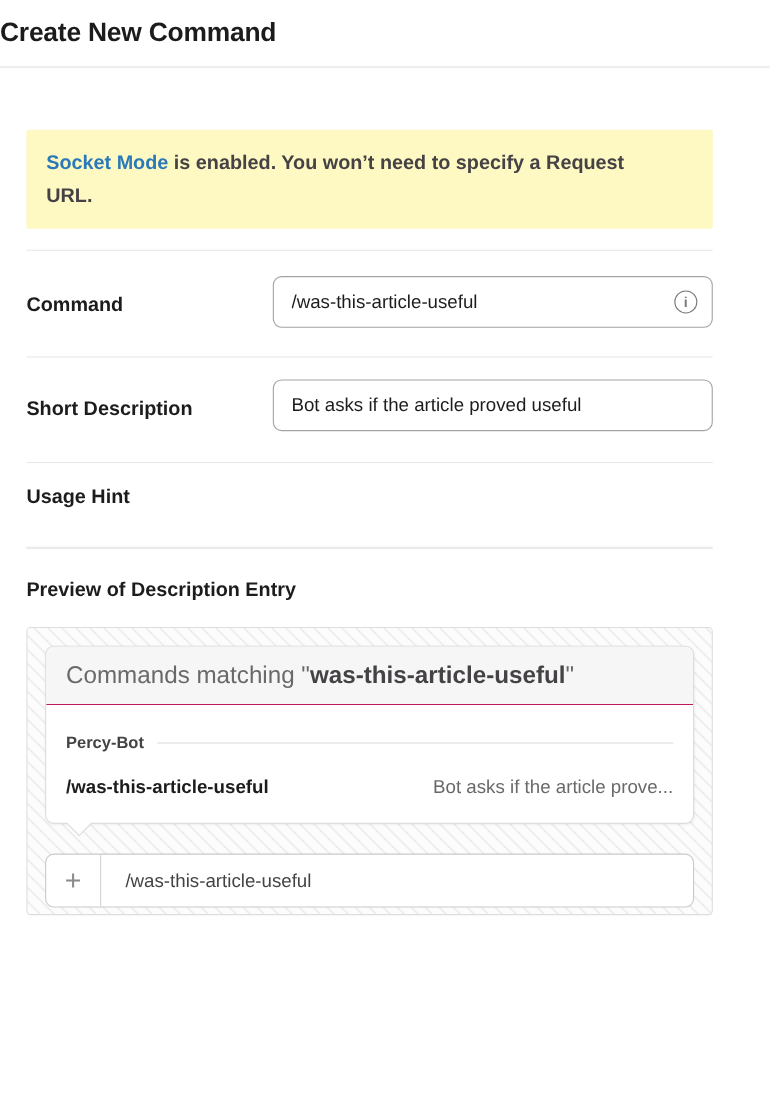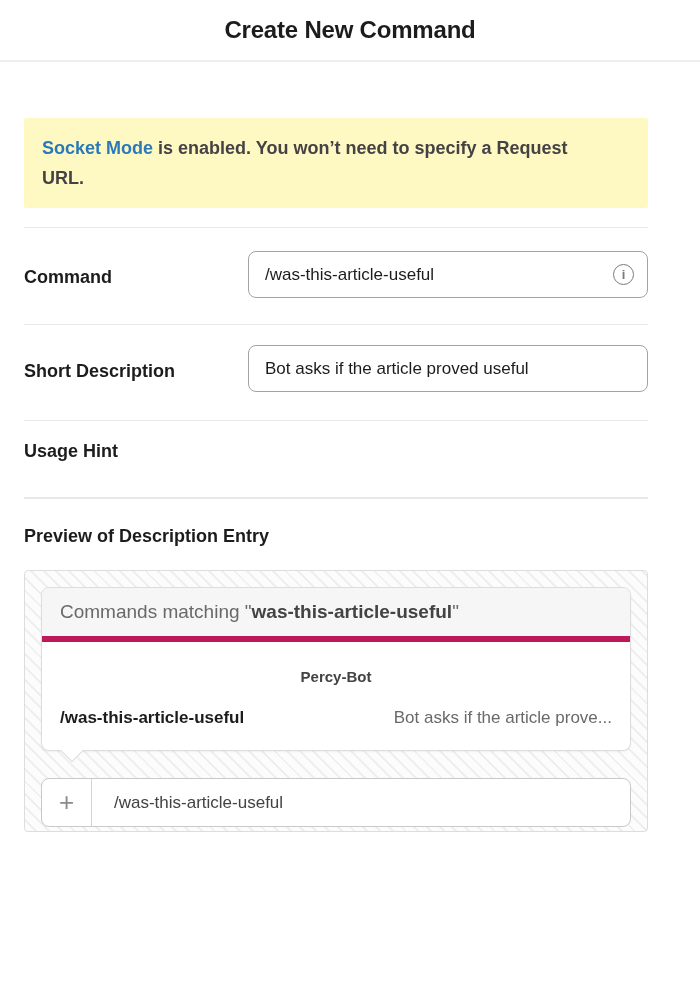--- a/index.html
+++ b/index.html
@@ -1,20 +1,20 @@
 <!DOCTYPE html>
 <html><head>
 <meta charset="utf-8">
 <style>
   * { margin: 0; padding: 0; box-sizing: border-box; }
   html, body { background: #fff; font-family: "Liberation Sans", "DejaVu Sans", sans-serif; color: #1d1c1d; }
   body { width: 700px; height: 994px; overflow: hidden; }
 
   
-  .titlebar { width: 700px; height: 62px; border-bottom: 2px solid #eeeeee; display: flex; align-items: center; justify-content: center; }
+  .titlebar { width: 700px; height: 62px; border-bottom: 2px solid #eeeeee; display: flex; align-items: center; justify-content: flex-start; }
   .titlebar h1 { font-size: 24px; font-weight: 800; letter-spacing: -0.2px; color: #1d1c1d; }
 
   .content { width: 624px; margin-left: 24px; }
 
   
   .notice { margin-top: 56px; background: #fef9c3; border-radius: 2px; padding: 15px 18px; font-weight: bold; }
   .notice p { font-size: 18px; line-height: 30px; color: #454245; max-width: 540px; }
   .notice a { color: #2a7ab9; text-decoration: none; cursor: pointer; }
 
   .divider { border-top: 1px solid #e8e8e8; }
@@ -52,24 +52,24 @@
   .escaped-line { margin-top: 18px; font-size: 14px; color: #696969; }
   .escaped-line b { color: #454245; font-weight: 700; }
 
   
   .preview-heading { margin-top: 27px; font-size: 18px; font-weight: 700; color: #1d1c1d; }
   .preview-box {
     margin-top: 23px; height: 262px; border: 1px solid #dddddd; border-radius: 4px; padding: 16px;
     background: repeating-linear-gradient(45deg, #fcfcfc 0px, #fcfcfc 7px, #efefef 7px, #efefef 9px);
   }
   .ac-card { position: relative; background: #fff; border: 1px solid #dddddd; border-radius: 8px; box-shadow: 0 1px 2px rgba(0,0,0,0.05); }
-  .ac-header { background: #f6f6f6; border-bottom: 6px solid #be185d; border-radius: 8px 8px 0 0; padding: 13px 18px; font-size: 19px; color: #696969; }
+  .ac-header { background: #f6f6f6; border-bottom: 1px solid #be185d; border-radius: 8px 8px 0 0; padding: 13px 18px; font-size: 22px; color: #696969; }
   .ac-header b { color: #454245; font-weight: 700; }
   .ac-body { padding: 26px 18px 22px; }
-  .bot-row { display: flex; align-items: center; flex-direction: column; }
+  .bot-row { display: flex; align-items: center; }
   .bot-name { font-size: 15px; font-weight: 600; color: #454245; white-space: nowrap; }
   .bot-rule { flex: 1; border-top: 1px solid #dcdcdc; margin-left: 12px; }
   .cmd-row { display: flex; align-items: baseline; justify-content: space-between; margin-top: 22px; }
   .cmd-name { font-size: 17px; font-weight: 700; color: #1d1c1d; }
   .cmd-desc { font-size: 17px; color: #696969; }
   .ac-tail {
     position: absolute; left: 22px; bottom: -9px; width: 16px; height: 16px;
     background: #fff; transform: rotate(45deg);
     border-right: 1px solid #dddddd; border-bottom: 1px solid #dddddd;
   }

